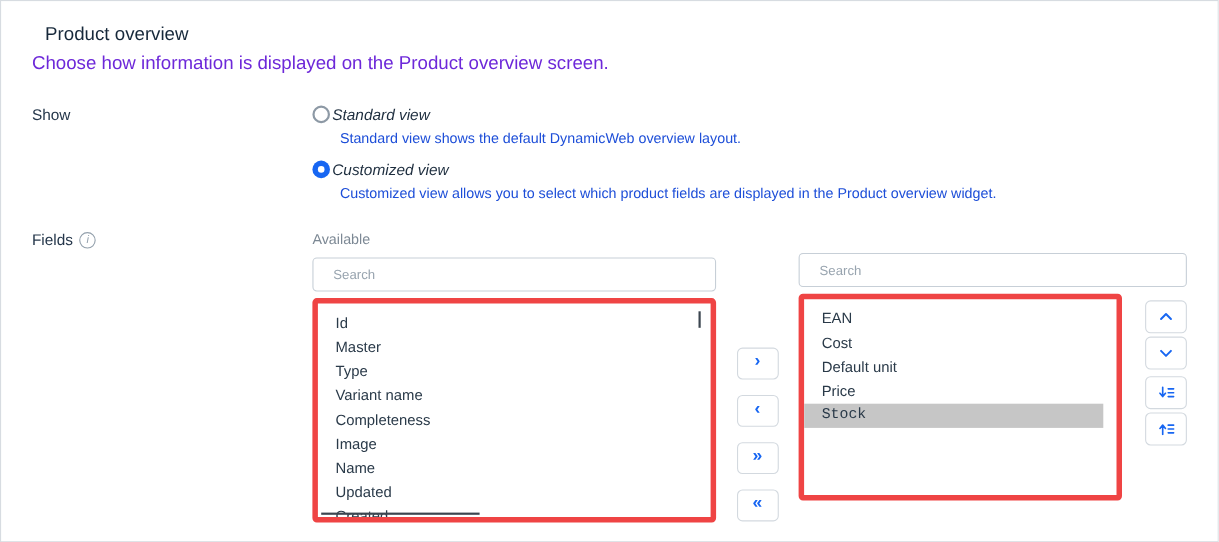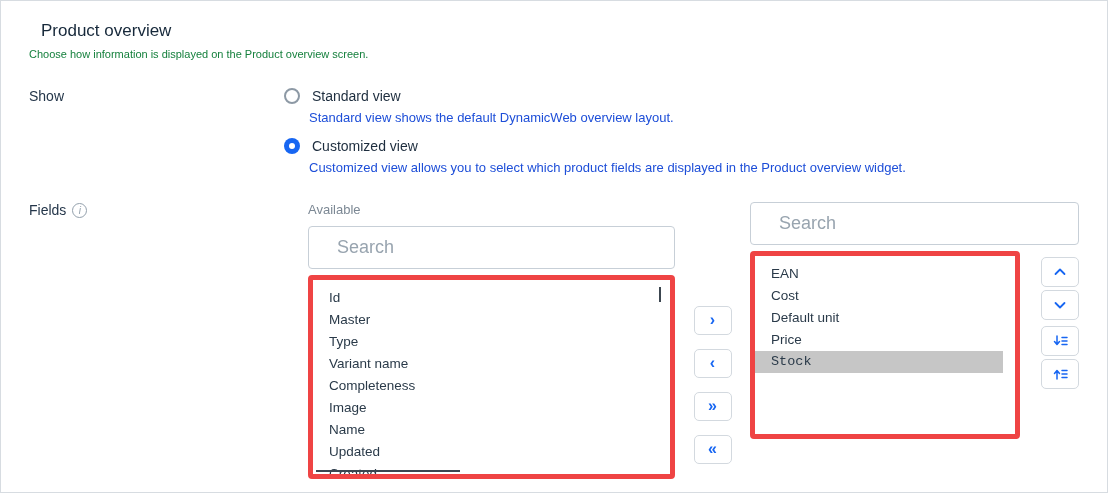--- a/index.html
+++ b/index.html
@@ -17,22 +17,22 @@
     padding: 20px 28px;
     position: relative;
   }
   .page-title {
     font-size: 17px;
     font-weight: 400;
     margin: 0 0 7px 12px;
     color: #16283a;
   }
   .page-subtitle {
-    font-size: 11px;
-    color: #15803d;
+    font-size: 17px;
+    color: #6d28d9;
     margin: 0 0 28px 0;
   }
   .row { display: flex; }
   .row-label {
     width: 255px;
     flex: 0 0 255px;
     font-size: 14px;
     color: #24364a;
     display: flex;
     align-items: flex-start;
@@ -48,23 +48,24 @@
     display: inline-flex;
     align-items: center;
     justify-content: center;
     margin-top: 1px;
   }
   .show-row { margin-bottom: 14px; }
   .radio-option { margin-bottom: 2px; }
   .radio-line {
     display: flex;
     align-items: center;
-    gap: 12px;
+    gap: 2px;
     font-size: 14px;
     cursor: pointer;
+    font-style: italic;
   }
   .radio {
     width: 16px; height: 16px;
     border-radius: 50%;
     border: 2px solid #8d99a5;
     background: #fff;
     flex: 0 0 16px;
   }
   .radio.checked {
     border: none;
@@ -80,37 +81,36 @@
     background: #fff;
   }
   .radio-desc {
     font-size: 13px;
     color: #1d4ed8;
     margin: 6px 4px 13px 25px;
   }
   .fields-content {
     flex: 1;
     display: flex;
-    align-items: flex-start;
-    margin-left: 24px;
+    align-items: center;
   }
   .col-available { width: 367px; flex: 0 0 367px; display: flex; flex-direction: column; }
   .col-selected { flex: 1; display: flex; flex-direction: column; }
   .col-label {
     font-size: 13px;
     color: #7c8894;
     margin-bottom: 9px;
   }
   .search {
     width: 100%;
-    height: 43px;
+    height: 31px;
     border: 1px solid #c7cfd7;
     border-radius: 4px;
-    padding: 0 28px;
-    font-size: 18px;
+    padding: 0 18px;
+    font-size: 12px;
     color: #2a3a49;
     outline: none;
     background: #fff;
   }
   .search::placeholder { color: #98a4af; }
   .listbox {
     border: 5px solid #ef4444;
     border-radius: 4px;
     margin-top: 6px;
     padding: 7px 0 0 0;

